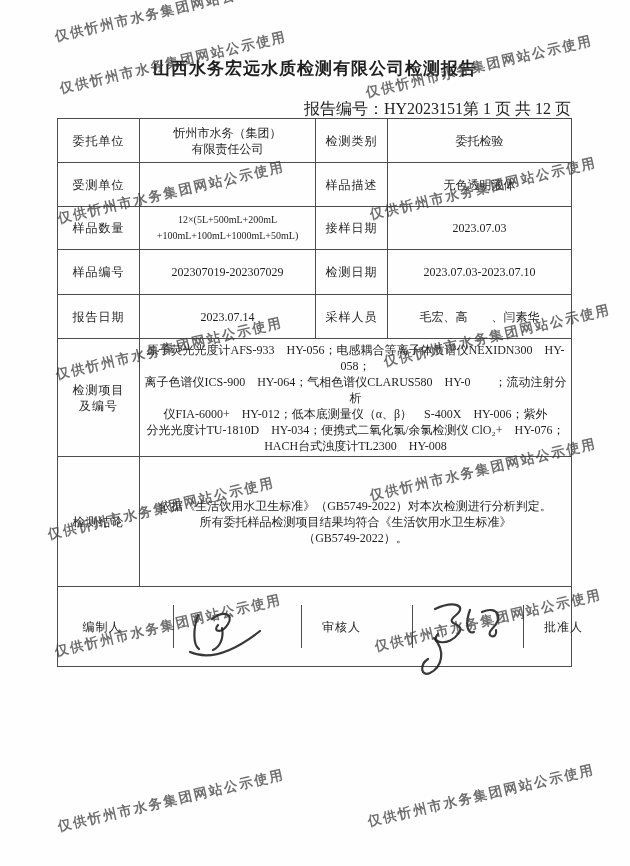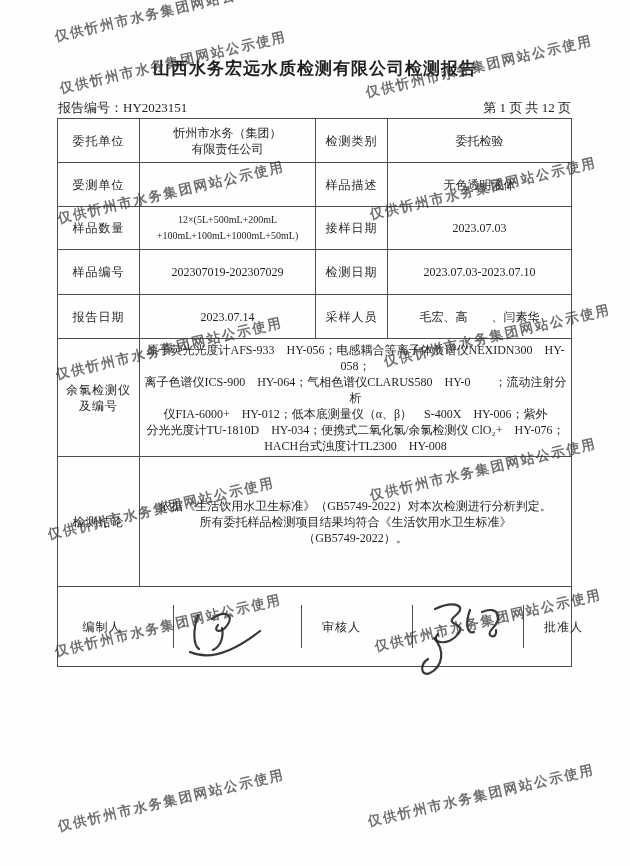--- a/index.html
+++ b/index.html
@@ -7,21 +7,21 @@
     position:relative; width:630px; height:866px; margin:0 auto;
     background:#fefefe; overflow:hidden;
     font-family:"Liberation Serif","DejaVu Serif",serif; color:#1f1f1f;
   }
   .title {
     position:absolute; top:57px; left:0; width:100%;
     text-align:center; font-size:17px; font-weight:700; letter-spacing:1px;
   }
   .meta-row {
     position:absolute; top:99px; left:58px; width:513px;
-    display:flex; justify-content:space-between; font-size:13px;
+    display:flex; justify-content:flex-end; font-size:16px;
   }
   table.report {
     position:absolute; left:57px; top:118px; width:514px;
     border-collapse:collapse; table-layout:fixed;
   }
   table.report td {
     border:1px solid #4d4d4d; font-size:12px; line-height:16px;
     text-align:center; vertical-align:middle; padding:2px 4px;
     white-space:pre-line; overflow:visible;
   }
@@ -94,21 +94,21 @@
       <td class="lbl">检测日期</td>
       <td>2023.07.03-2023.07.10</td>
     </tr>
     <tr style="height:44px">
       <td class="lbl">报告日期</td>
       <td>2023.07.14</td>
       <td class="lbl">采样人员</td>
       <td>毛宏、高　　、闫素华</td>
     </tr>
     <tr style="height:118px">
-      <td class="lbl">余氯检测仪
+      <td class="lbl">检测项目
 及编号</td>
       <td colspan="3" class="left instruments">原子荧光光度计AFS-933　HY-056；电感耦合等离子体质谱仪NEXIDN300　HY-058；
 离子色谱仪ICS-900　HY-064；气相色谱仪CLARUS580　HY-0　　；流动注射分析
 仪FIA-6000+　HY-012；低本底测量仪（α、β）　S-400X　HY-006；紫外
 分光光度计TU-1810D　HY-034；便携式二氧化氯/余氯检测仪 ClO₂+　HY-076；
 HACH台式浊度计TL2300　HY-008</td>
     </tr>
     <tr style="height:130px">
       <td class="lbl">检测结论</td>
       <td colspan="3" class="left conclusion">依据《生活饮用水卫生标准》（GB5749-2022）对本次检测进行分析判定。

